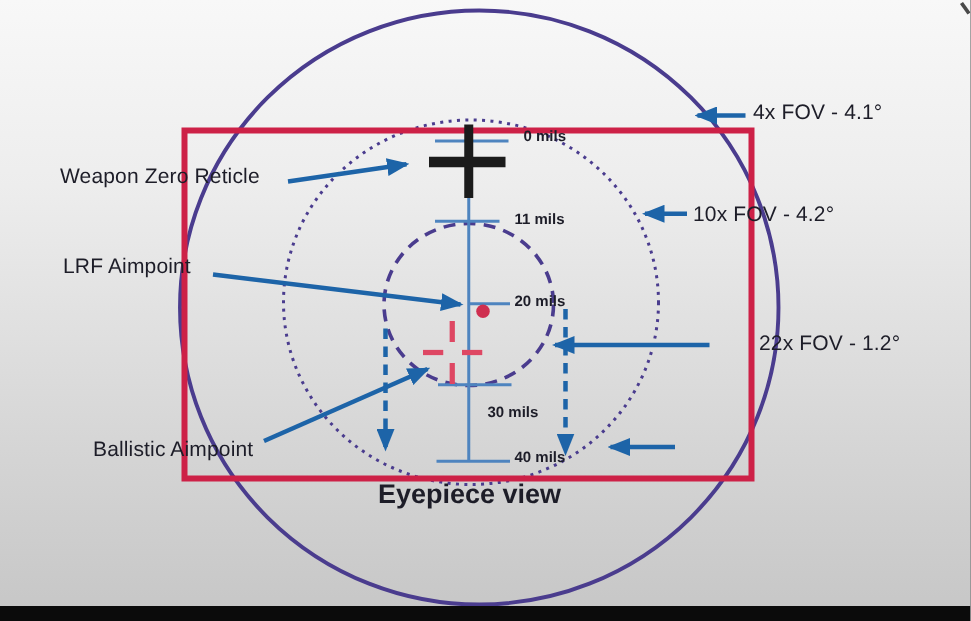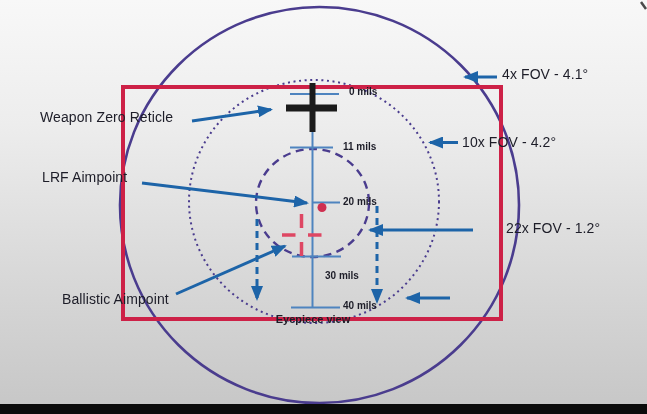--- a/index.html
+++ b/index.html
@@ -23,22 +23,22 @@
 
   .lbl {
     position:absolute; font-size:14px; font-weight:normal; line-height:14px;
     color:var(--text-dark,#1d1d28); white-space:nowrap; letter-spacing:0.1px;
   }
   .mil {
     position:absolute; font-size:10px; font-weight:600; line-height:10px;
     color:var(--text-dark,#1d1d28); white-space:nowrap;
   }
   .caption {
-    position:absolute; left:133px; top:310px; width:360px; text-align:center;
-    font-size:11px; font-weight:bold; line-height:18px; color:var(--text-dark,#1d1d28);
+    position:absolute; left:133px; top:320px; width:360px; text-align:center;
+    font-size:18px; font-weight:bold; line-height:18px; color:var(--text-dark,#1d1d28);
   }
   .bottom-bar {
     position:absolute; left:0; top:404px; width:647px; height:10px;
     background:var(--bottom-bar,#0b0b0b);
   }
 </style>
 </head>
 <body>
 
 <div class="stage">

